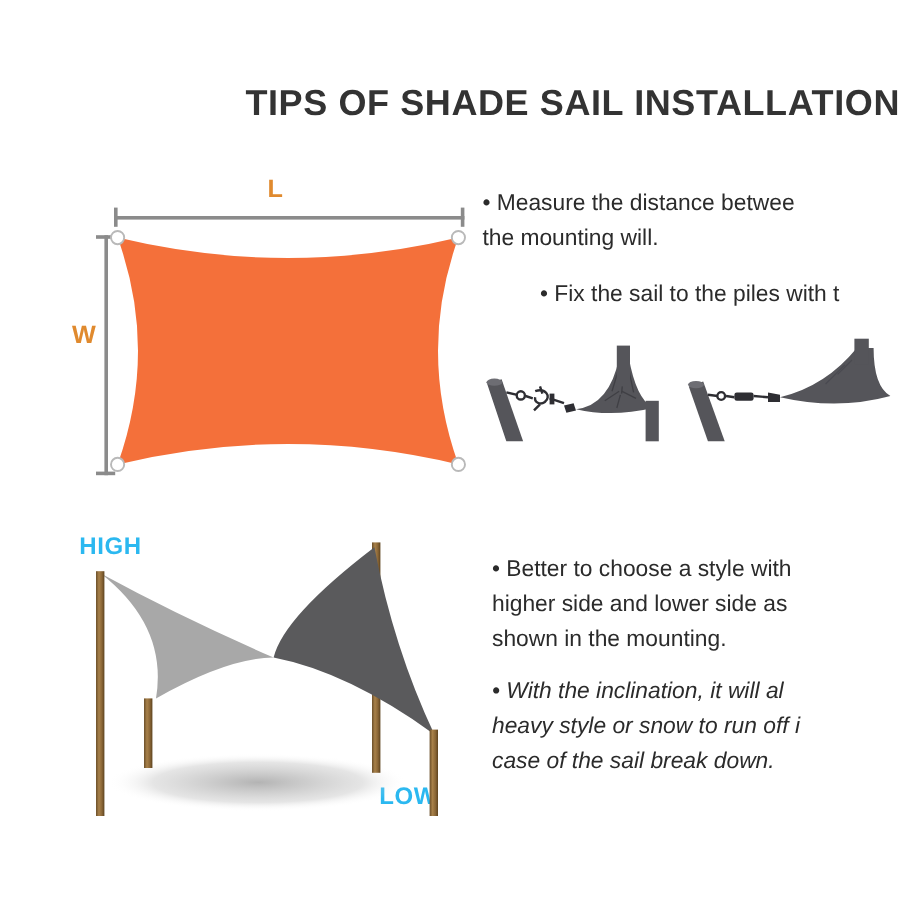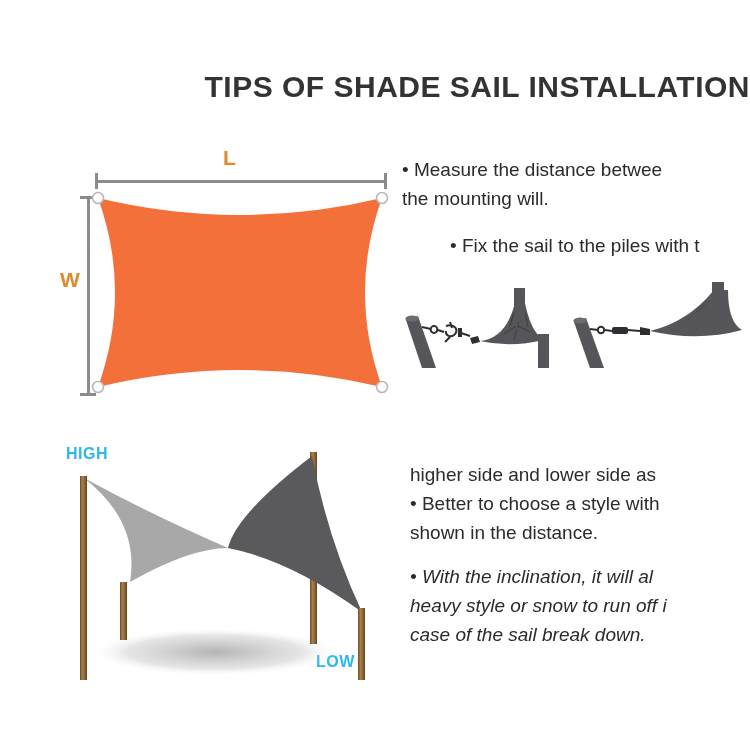--- a/index.html
+++ b/index.html
@@ -115,21 +115,21 @@
     position: absolute;
     left: 40px;
     top: 430px;
     width: 380px;
     height: 285px;
   }
   .level-label {
     position: absolute;
     color: #2BB8F0;
     font-weight: bold;
-    font-size: 16px;
+    font-size: 20px;
     letter-spacing: 0.5px;
   }
   #label-HIGH { left: 26px;  top: 15px; }
   #label-LOW  { left: 276px; top: 177px; margin-top: 46px; }
   #install-svg { position: absolute; left: 0; top: 0; }
 </style>
 </head>
 <body>
 
 <div id="page">
@@ -269,23 +269,23 @@
                Q196,84 188,118
                Q250,130 322,182
                Q288,110 272,26 Z" fill="#5A5A5C"></path>
 
       <rect x="40" y="46" width="7" height="204" fill="url(#postGrad)"></rect>
       <rect x="318" y="178" width="7" height="72" fill="url(#postGrad)"></rect>
     </svg>
   </div>
 
   <div class="bullet-block" style="left:410px; top:460px;">
+    <span class="bullet-line">• Better to choose a style with</span>
     <span class="bullet-line">higher side and lower side as</span>
-    <span class="bullet-line">• Better to choose a style with</span>
-    <span class="bullet-line">shown in the distance.</span>
+    <span class="bullet-line">shown in the mounting.</span>
   </div>
 
   <div class="bullet-block" style="left:410px; top:562px;font-style:italic;">
     <span class="bullet-line">• With the inclination, it will al</span>
     <span class="bullet-line">heavy style or snow to run off i</span>
     <span class="bullet-line">case of the sail break down.</span>
   </div>
 
 </div>
 

